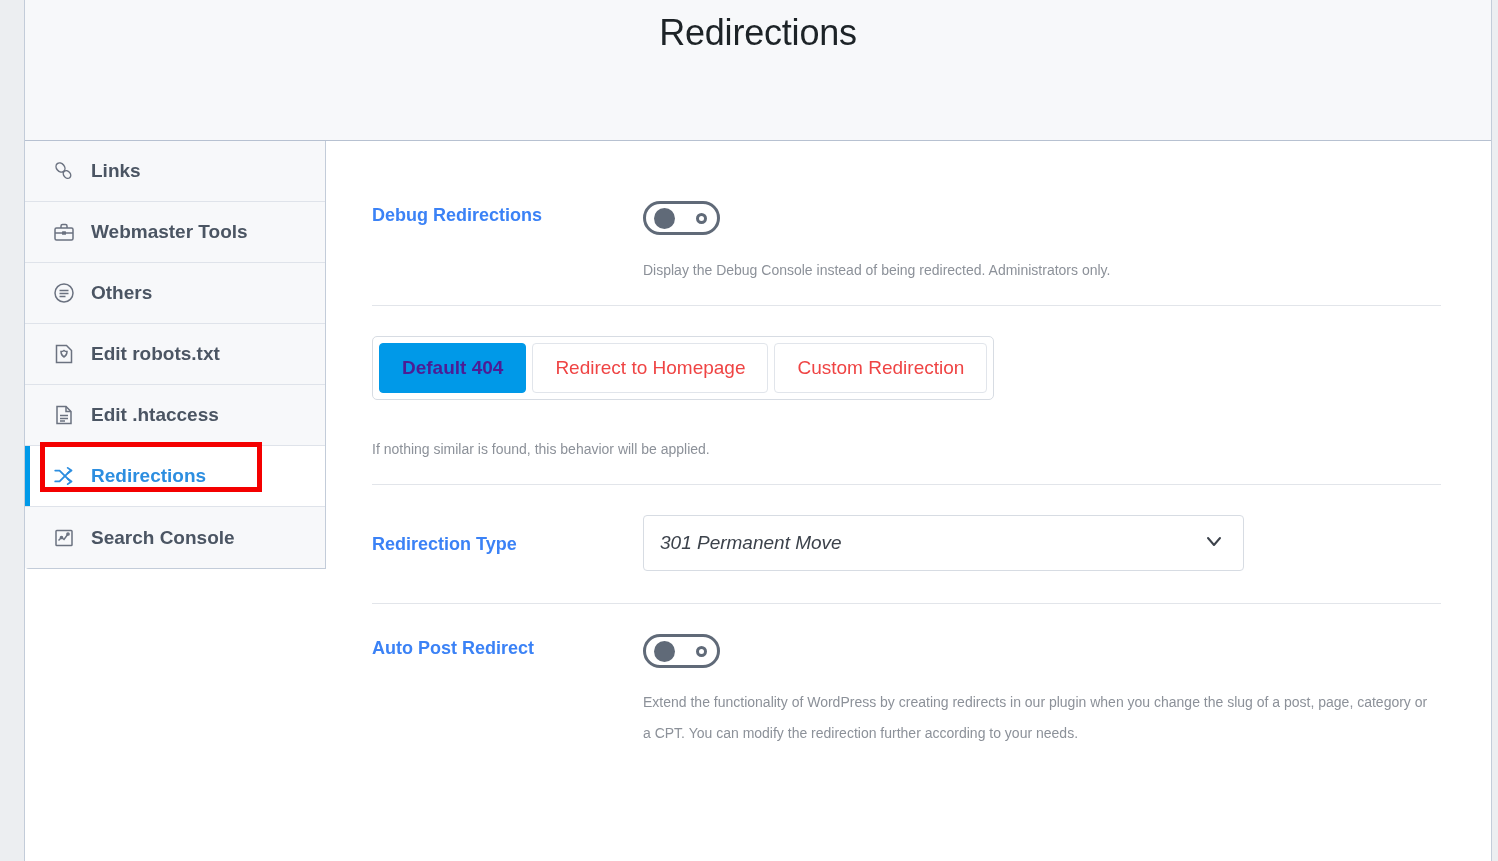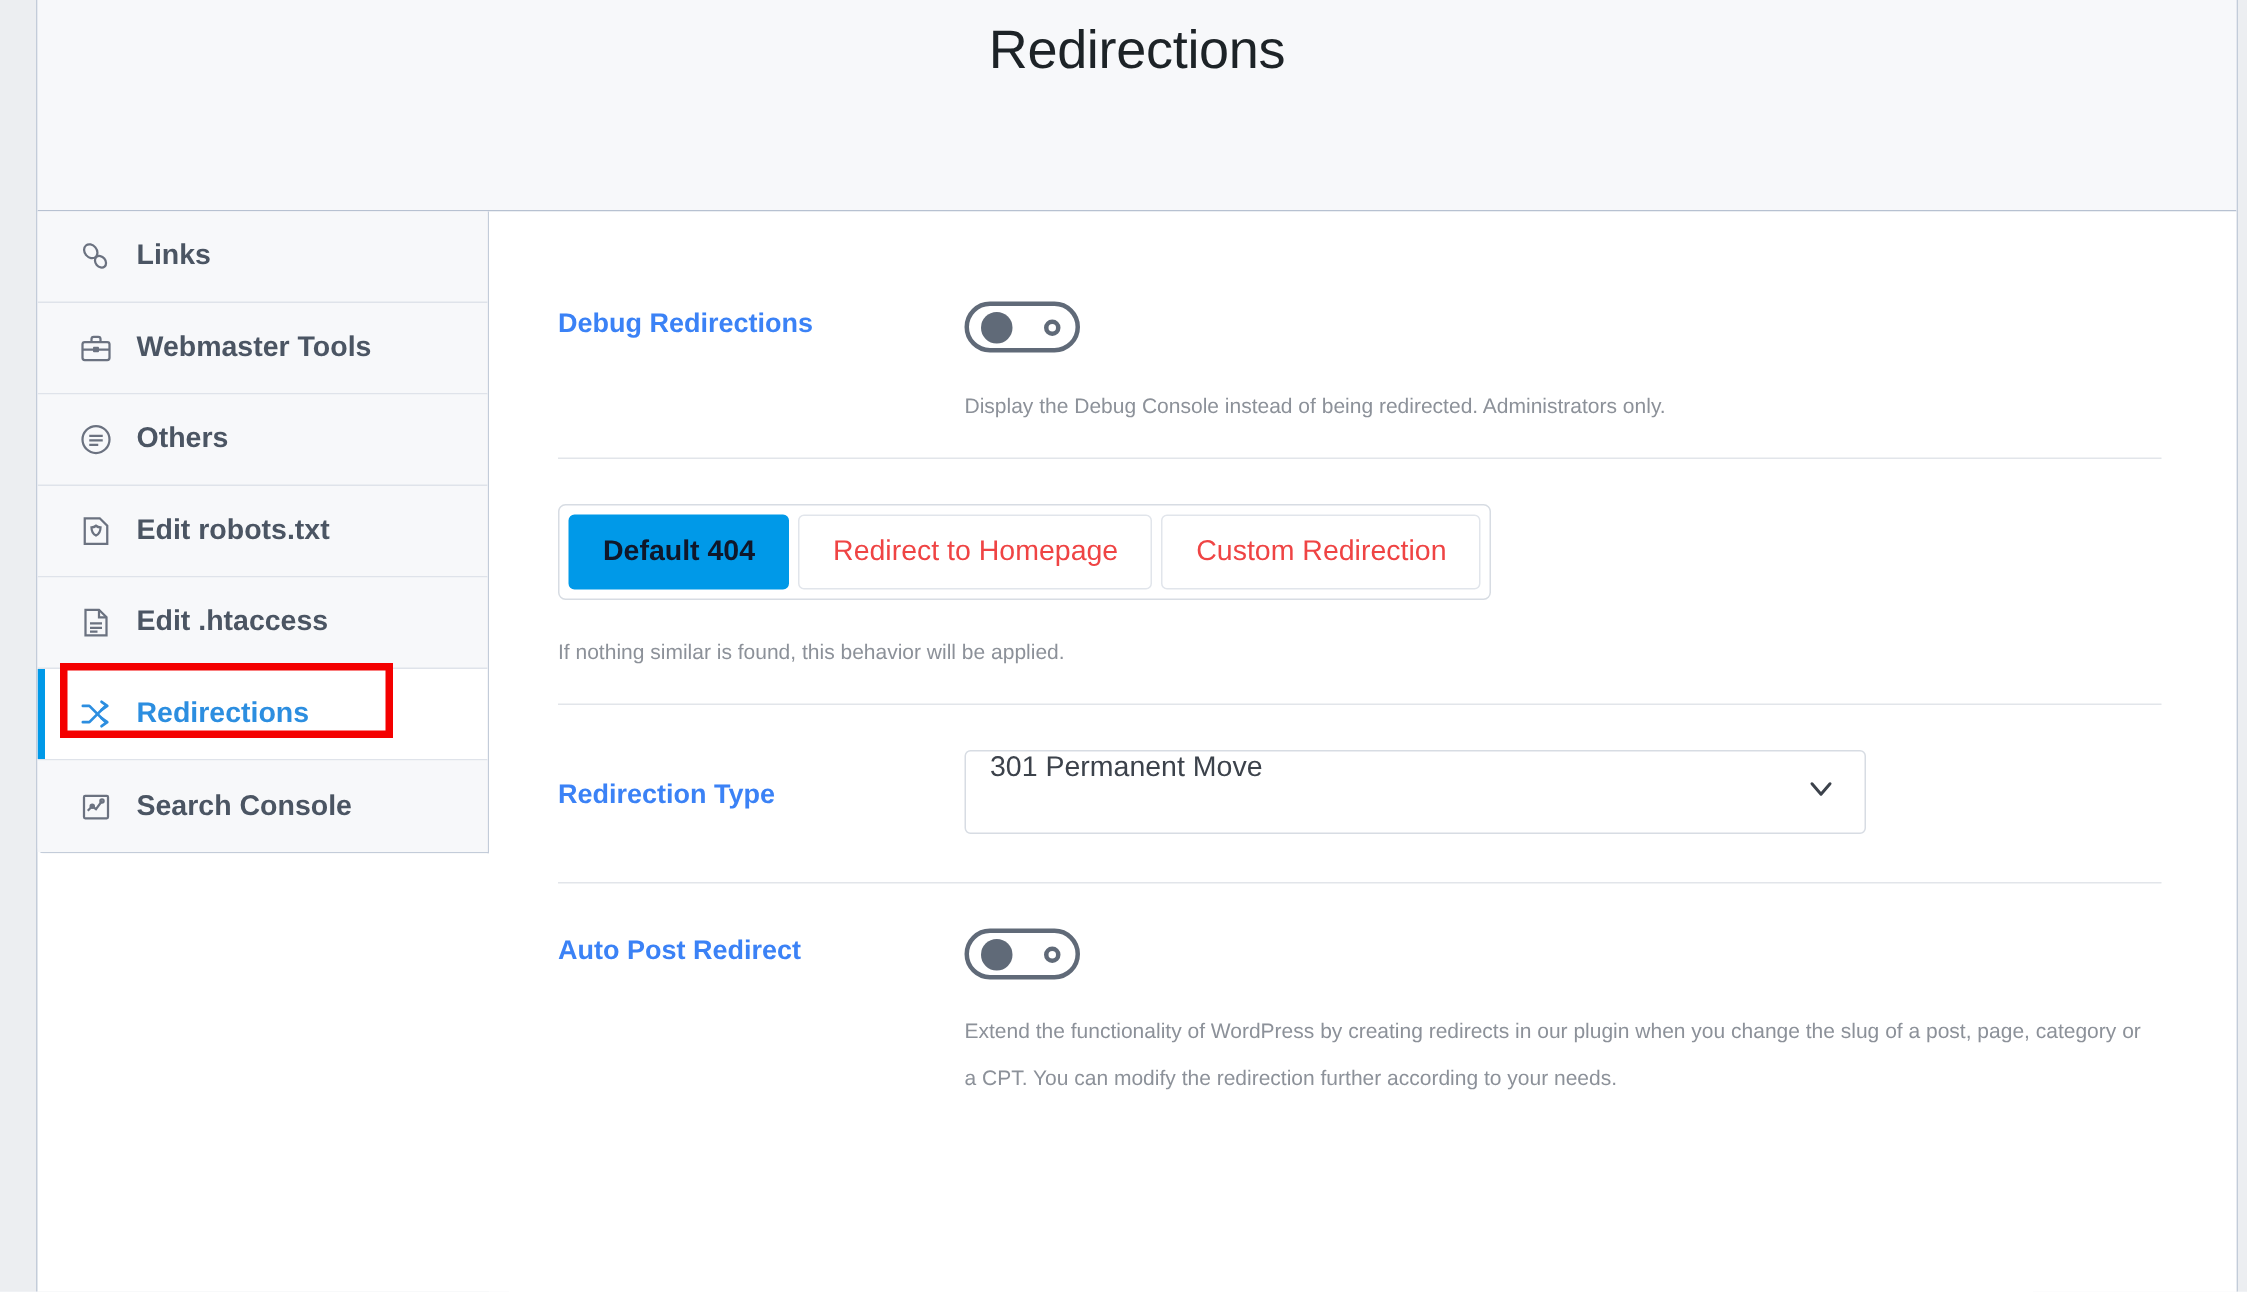--- a/index.html
+++ b/index.html
@@ -216,40 +216,42 @@
     border-radius: 4px;
     background: #ffffff;
     color: #ef4444;
     cursor: pointer;
     font-family: inherit;
     white-space: nowrap;
   }
   .bg-btn.selected {
     background: #0099e8;
     border-color: #0099e8;
-    color: #0f172a;
+    color: #4c1d95;
     font-weight: 700;
   }
 
   
   .select-wrap {
     position: relative;
     width: 601px;
   }
   .select-box {
     width: 100%;
     height: 56px;
     border: 1px solid #d7dce3;
     border-radius: 4px;
     background: #ffffff;
     display: flex;
+    align-items: center;
     padding: 0 16px;
     font-size: 19px;
     color: #3c424b;
     cursor: pointer;
+    font-style: italic;
   }
   .chevron {
     position: absolute;
     right: 18px;
     top: 50%;
     transform: translateY(-50%);
     pointer-events: none;
     color: #3c424b;
   }
 </style>
@@ -365,21 +367,21 @@
         <div class="sep"></div>
 
         <div class="blk2">
           <div class="setting-row">
             <div class="setting-control">
               <div class="btn-group">
                 <button class="bg-btn selected">Default 404</button>
                 <button class="bg-btn">Redirect to Homepage</button>
                 <button class="bg-btn">Custom Redirection</button>
               </div>
-              <p class="help-text" style="margin-top:19px">If nothing similar is found, this behavior will be applied.</p>
+              <p class="help-text" style="margin-top:34px">If nothing similar is found, this behavior will be applied.</p>
             </div>
           </div>
         </div>
 
         <div class="sep"></div>
 
         <div class="blk3">
           <div class="setting-row">
             <div class="setting-label" style="padding-top:17px">Redirection Type</div>
             <div class="setting-control">

